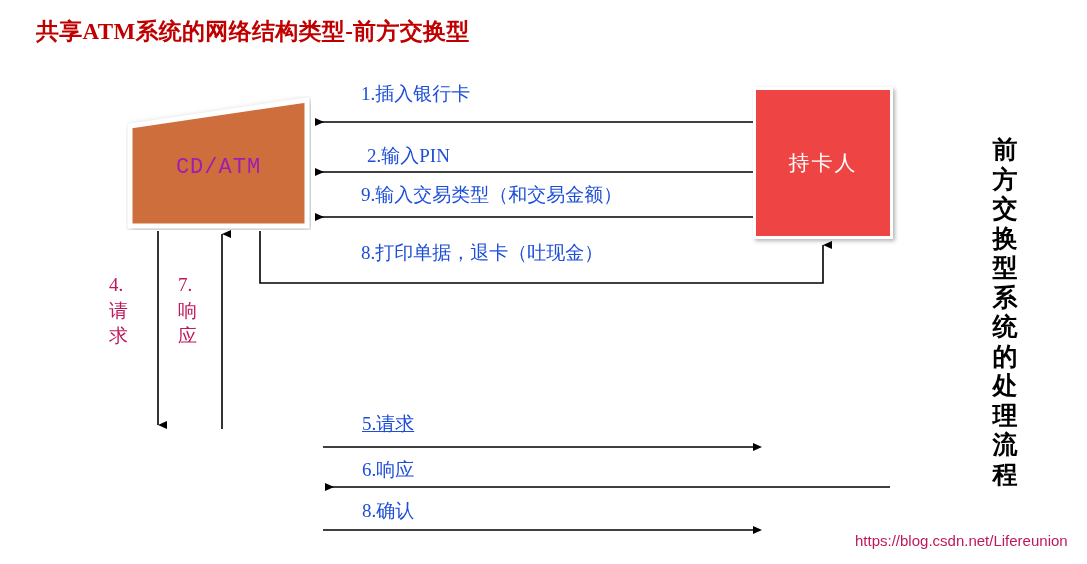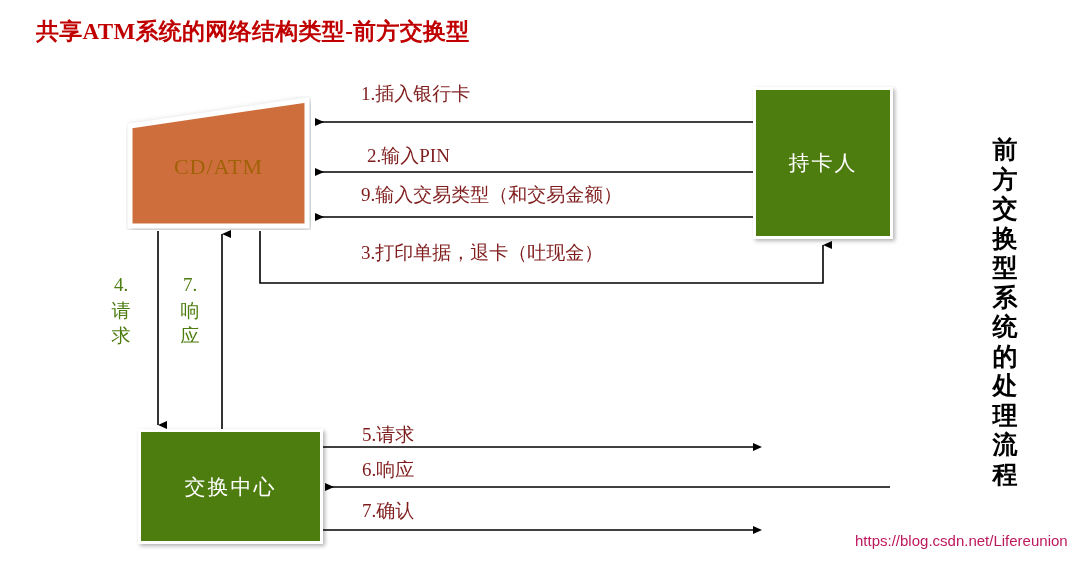--- a/index.html
+++ b/index.html
@@ -27,21 +27,21 @@
     font-size: 23px;
     font-weight: bold;
     color: #C00000;
     letter-spacing: 0.3px;
     white-space: nowrap;
   }
 
   
   .node {
     position: absolute;
-    background: #4d7c0f;
+    background: #ef4444;
     border: 3px solid #ffffff;
     box-sizing: border-box;
     box-shadow: 2px 2px 4px rgba(0,0,0,0.30);
     display: flex;
     align-items: center;
     justify-content: center;
   }
   .node .node-label {
     color: #ffffff;
     font-size: 21px;
@@ -61,22 +61,22 @@
   #node-cdatm svg { display: block; }
   #node-cdatm .cd-text {
     position: absolute;
     left: 0;
     top: 0;
     width: 185px;
     height: 134px;
     display: flex;
     align-items: center;
     justify-content: center;
-    color: #a16207;
-    font-family: Liberation Serif, serif;
+    color: #a21caf;
+    font-family: Liberation Mono, monospace;
     font-size: 22px;
     letter-spacing: 1px;
     padding-top: 8px;
     box-sizing: border-box;
   }
 
   #node-cardholder { left: 753px; top: 87px; width: 140px; height: 152px; }
   #node-cardholder .node-label { font-size: 21px; }
 
   #node-switch { left: 138px; top: 429px; width: 185px; height: 115px; }
@@ -89,29 +89,28 @@
     width: 1087px;
     height: 564px;
     pointer-events: none;
   }
 
   
   .edge-label {
     position: absolute;
     font-family: "Liberation Serif", "DejaVu Serif", serif;
     font-size: 19px;
-    color: #7f1d1d;
+    color: #1d4ed8;
     white-space: nowrap;
   }
   .vlabel {
     position: absolute;
     font-family: "Liberation Serif", "DejaVu Serif", serif;
     font-size: 19px;
-    color: #4d7c0f;
-    text-align: center;
+    color: #be185d;
     line-height: 1.35;
     width: 24px;
   }
 
   
   #side-caption {
     position: absolute;
     left: 988px;
     top: 135px;
     width: 34px;
@@ -182,50 +181,47 @@
     <svg width="185" height="134" viewBox="0 0 185 134">
       <polygon points="4,30 181,4 181,130 4,130" fill="#CE6E3D" stroke="#ffffff" stroke-width="5" style="filter: drop-shadow(2px 2px 3px rgba(0,0,0,0.28));"></polygon>
     </svg>
     <div class="cd-text">CD/ATM</div>
   </div>
 
   <div class="node" id="node-cardholder">
     <span class="node-label">持卡人</span>
   </div>
 
-  <div class="node" id="node-switch">
-    <span class="node-label">交换中心</span>
-  </div>
 
 
   <div class="edge-label" style="left:361px; top:81px;">1.插入银行卡</div>
 
   <div class="edge-label" style="left:367px; top:135px;margin-top:8px;">2.输入PIN</div>
 
   <div class="edge-label" style="left:361px; top:182px;">9.输入交易类型（和交易金额）</div>
 
-  <div class="edge-label" style="left:361px; top:240px;">3.打印单据，退卡（吐现金）</div>
+  <div class="edge-label" style="left:361px; top:240px;">8.打印单据，退卡（吐现金）</div>
 
   <div class="vlabel" style="left:109px; top:272px;">
     <span>4.</span>
     <span>请</span>
     <span>求</span>
   </div>
 
   <div class="vlabel" style="left:178px; top:272px;">
     <span>7.</span>
     <span>响</span>
     <span>应</span>
   </div>
 
-  <div class="edge-label" style="left:362px; top:422px;">5.请求</div>
+  <div class="edge-label" style="left:362px; top:411px;text-decoration:underline;">5.请求</div>
 
   <div class="edge-label" style="left:362px; top:457px;">6.响应</div>
 
-  <div class="edge-label" style="left:362px; top:498px;">7.确认</div>
+  <div class="edge-label" style="left:362px; top:498px;">8.确认</div>
 
   <div id="side-caption">
     <span>前</span>
     <span>方</span>
     <span>交</span>
     <span>换</span>
     <span>型</span>
     <span>系</span>
     <span>统</span>
     <span>的</span>

